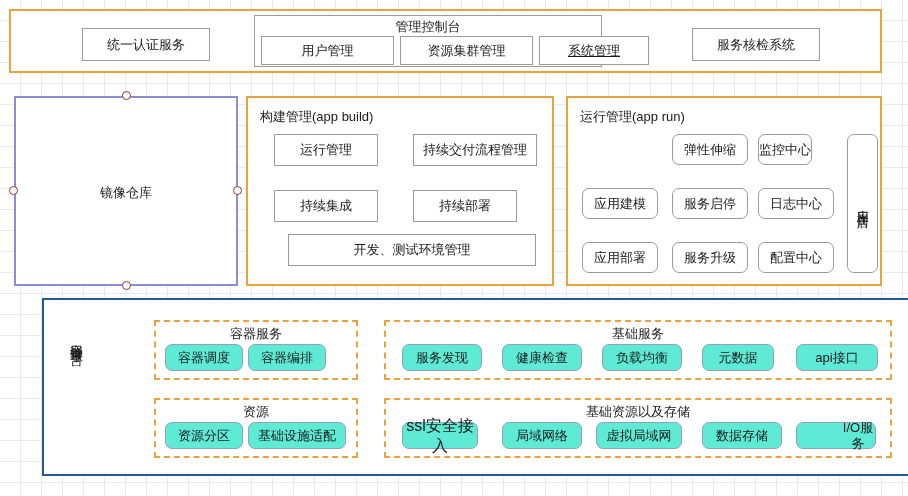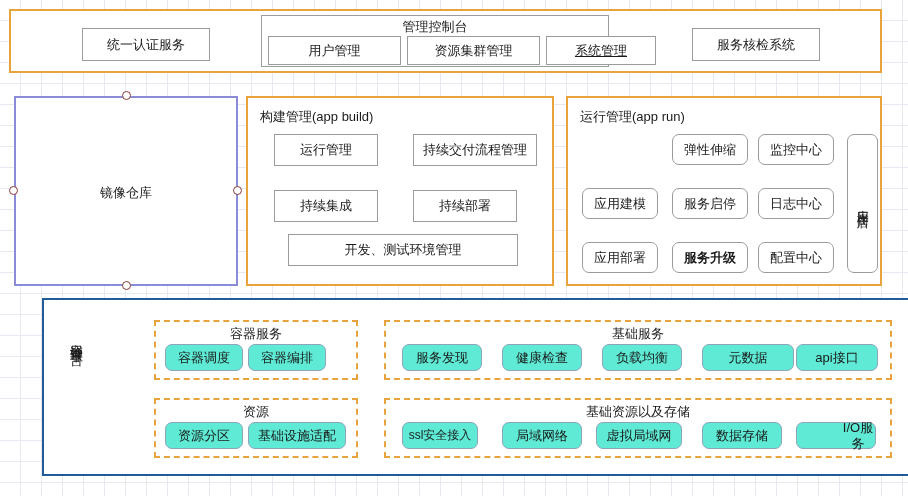--- a/index.html
+++ b/index.html
@@ -109,21 +109,21 @@
 <body>
 
 <div id="canvas">
 
   <div class="panel panel-orange" style="left:9px; top:9px; width:873px; height:64px;">
 
     <div class="box" style="left:71px; top:17px; width:128px; height:33px;">
       <span>统一认证服务</span>
     </div>
 
-    <div class="box" style="left:250px; top:4px; width:348px; height:52px; display:block;">
+    <div class="box" style="left:243px; top:4px; width:348px; height:52px; display:block;">
       <div class="group-title" style="left:0; top:3px; width:100%;">管理控制台</div>
       <div class="box" style="left:6px; top:20px; width:133px; height:29px;">
         <span>用户管理</span>
       </div>
       <div class="box" style="left:145px; top:20px; width:133px; height:29px;">
         <span>资源集群管理</span>
       </div>
       <div class="box" style="left:284px; top:20px; width:110px; height:29px;text-decoration:underline;">
         <span>系统管理</span>
       </div>
@@ -150,49 +150,49 @@
     </div>
     <div class="box" style="left:165px; top:36px; width:124px; height:32px;">
       <span>持续交付流程管理</span>
     </div>
     <div class="box" style="left:26px; top:92px; width:104px; height:32px;">
       <span>持续集成</span>
     </div>
     <div class="box" style="left:165px; top:92px; width:104px; height:32px;">
       <span>持续部署</span>
     </div>
-    <div class="box" style="left:40px; top:136px; width:230px; height:32px;">
+    <div class="box" style="left:40px; top:136px; width:248px; height:32px;">
       <span>开发、测试环境管理</span>
     </div>
   </div>
 
   <div class="panel panel-orange" style="left:566px; top:96px; width:316px; height:190px;">
     <div class="panel-label" style="left:12px; top:10px;">运行管理(app run)</div>
 
     <div class="box box-round" style="left:104px; top:36px; width:76px; height:31px;">
       <span>弹性伸缩</span>
     </div>
-    <div class="box box-round" style="left:190px; top:36px; width:76px; height:31px;">
+    <div class="box box-round" style="left:190px; top:36px; width:54px; height:31px;">
       <span>监控中心</span>
     </div>
 
     <div class="box box-round" style="left:14px; top:90px; width:76px; height:31px;">
       <span>应用建模</span>
     </div>
     <div class="box box-round" style="left:104px; top:90px; width:76px; height:31px;font-family:Liberation Serif, serif;">
       <span>服务启停</span>
     </div>
     <div class="box box-round" style="left:190px; top:90px; width:76px; height:31px;justify-content:center;">
       <span>日志中心</span>
     </div>
 
     <div class="box box-round" style="left:14px; top:144px; width:76px; height:31px;">
       <span>应用部署</span>
     </div>
-    <div class="box box-round" style="left:104px; top:144px; width:76px; height:31px;font-weight:bold;">
+    <div class="box box-round" style="left:104px; top:144px; width:76px; height:31px;">
       <span>服务升级</span>
     </div>
     <div class="box box-round" style="left:190px; top:144px; width:76px; height:31px;">
       <span>配置中心</span>
     </div>
 
     <div class="box box-round" style="left:279px; top:36px; width:31px; height:139px;">
       <span class="vert-text" style="font-size:12px;">应用商店</span>
     </div>
   </div>
@@ -215,41 +215,41 @@
       <div class="group-title" style="left:0; top:3px; width:100%;">基础服务</div>
       <div class="box box-blue" style="left:16px; top:22px; width:80px; height:27px;">
         <span>服务发现</span>
       </div>
       <div class="box box-blue" style="left:116px; top:22px; width:80px; height:27px;">
         <span>健康检查</span>
       </div>
       <div class="box box-blue" style="left:216px; top:22px; width:80px; height:27px;">
         <span>负载均衡</span>
       </div>
-      <div class="box box-blue" style="left:316px; top:22px; width:92px; height:27px;">
+      <div class="box box-blue" style="left:316px; top:22px; width:72px; height:27px;">
         <span>元数据</span>
       </div>
       <div class="box box-blue" style="left:410px; top:22px; width:82px; height:27px;">
         <span>api接口</span>
       </div>
     </div>
 
     <div class="dashed-group" style="left:110px; top:98px; width:204px; height:60px;">
       <div class="group-title" style="left:0; top:3px; width:100%;">资源</div>
       <div class="box box-blue" style="left:9px; top:22px; width:78px; height:27px;">
         <span>资源分区</span>
       </div>
       <div class="box box-blue" style="left:92px; top:22px; width:98px; height:27px;">
         <span>基础设施适配</span>
       </div>
     </div>
 
     <div class="dashed-group" style="left:340px; top:98px; width:508px; height:60px;">
       <div class="group-title" style="left:0; top:3px; width:100%;">基础资源以及存储</div>
-      <div class="box box-blue" style="left:16px; top:22px; width:76px; height:27px; font-size:12px;">
+      <div class="box box-blue" style="left:16px; top:22px; width:76px; height:27px; font-size:16px;">
         <span>ssl安全接入</span>
       </div>
       <div class="box box-blue" style="left:116px; top:22px; width:80px; height:27px;">
         <span>局域网络</span>
       </div>
       <div class="box box-blue" style="left:210px; top:22px; width:86px; height:27px;">
         <span>虚拟局域网</span>
       </div>
       <div class="box box-blue" style="left:316px; top:22px; width:80px; height:27px;">
         <span>数据存储</span>

